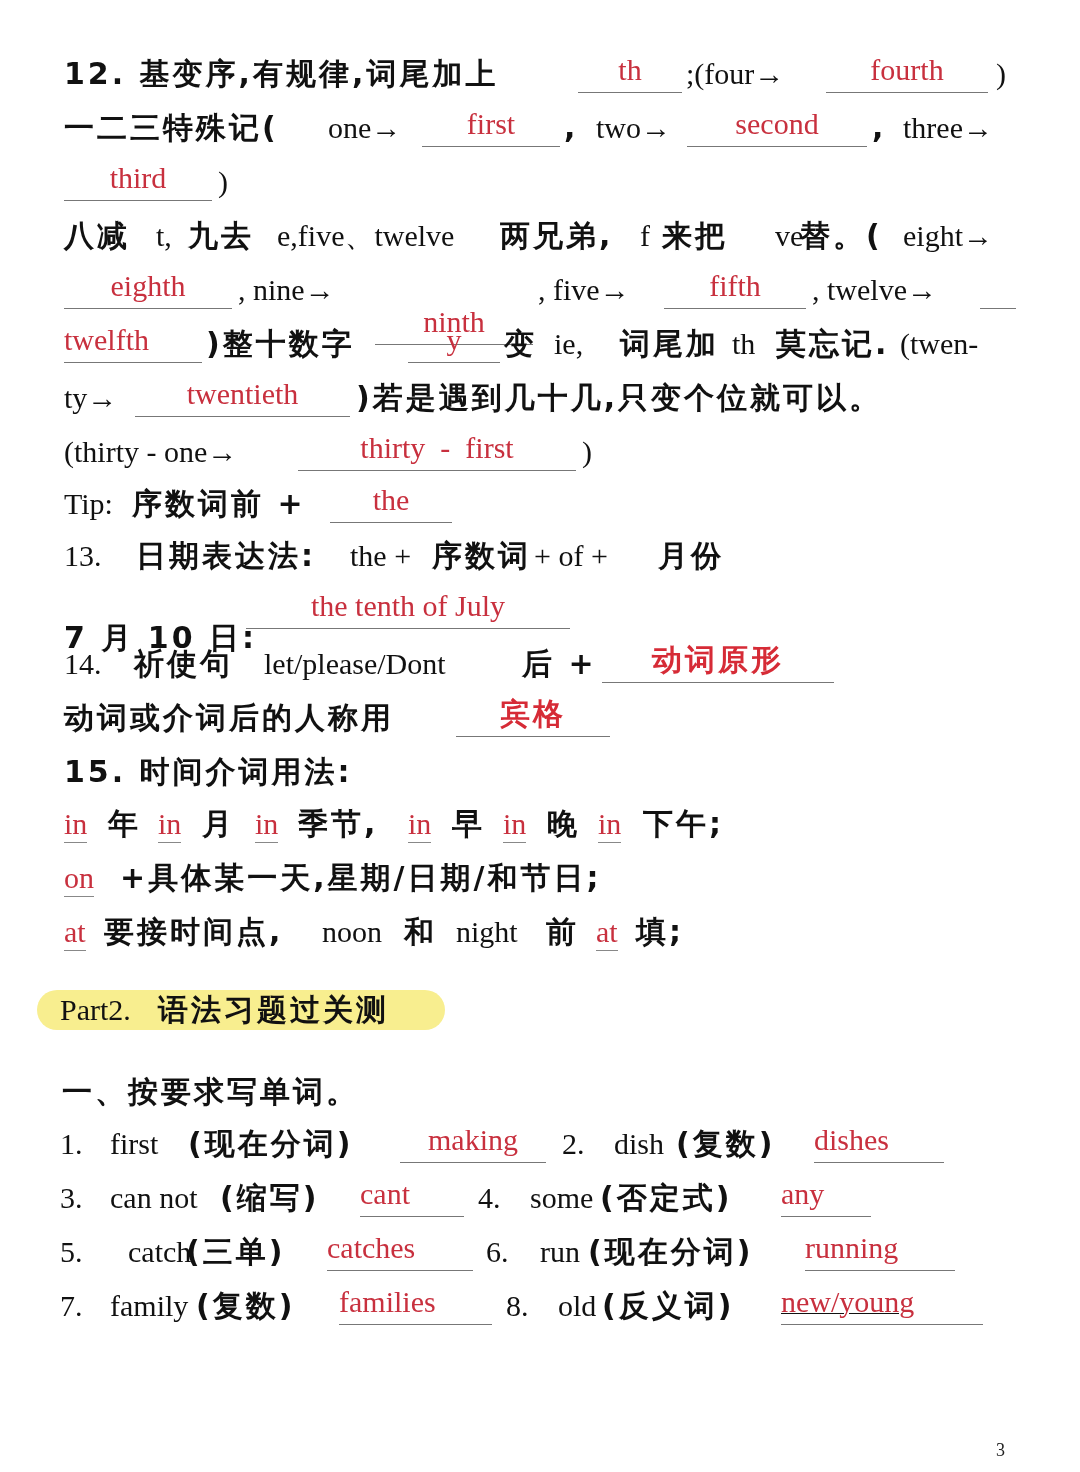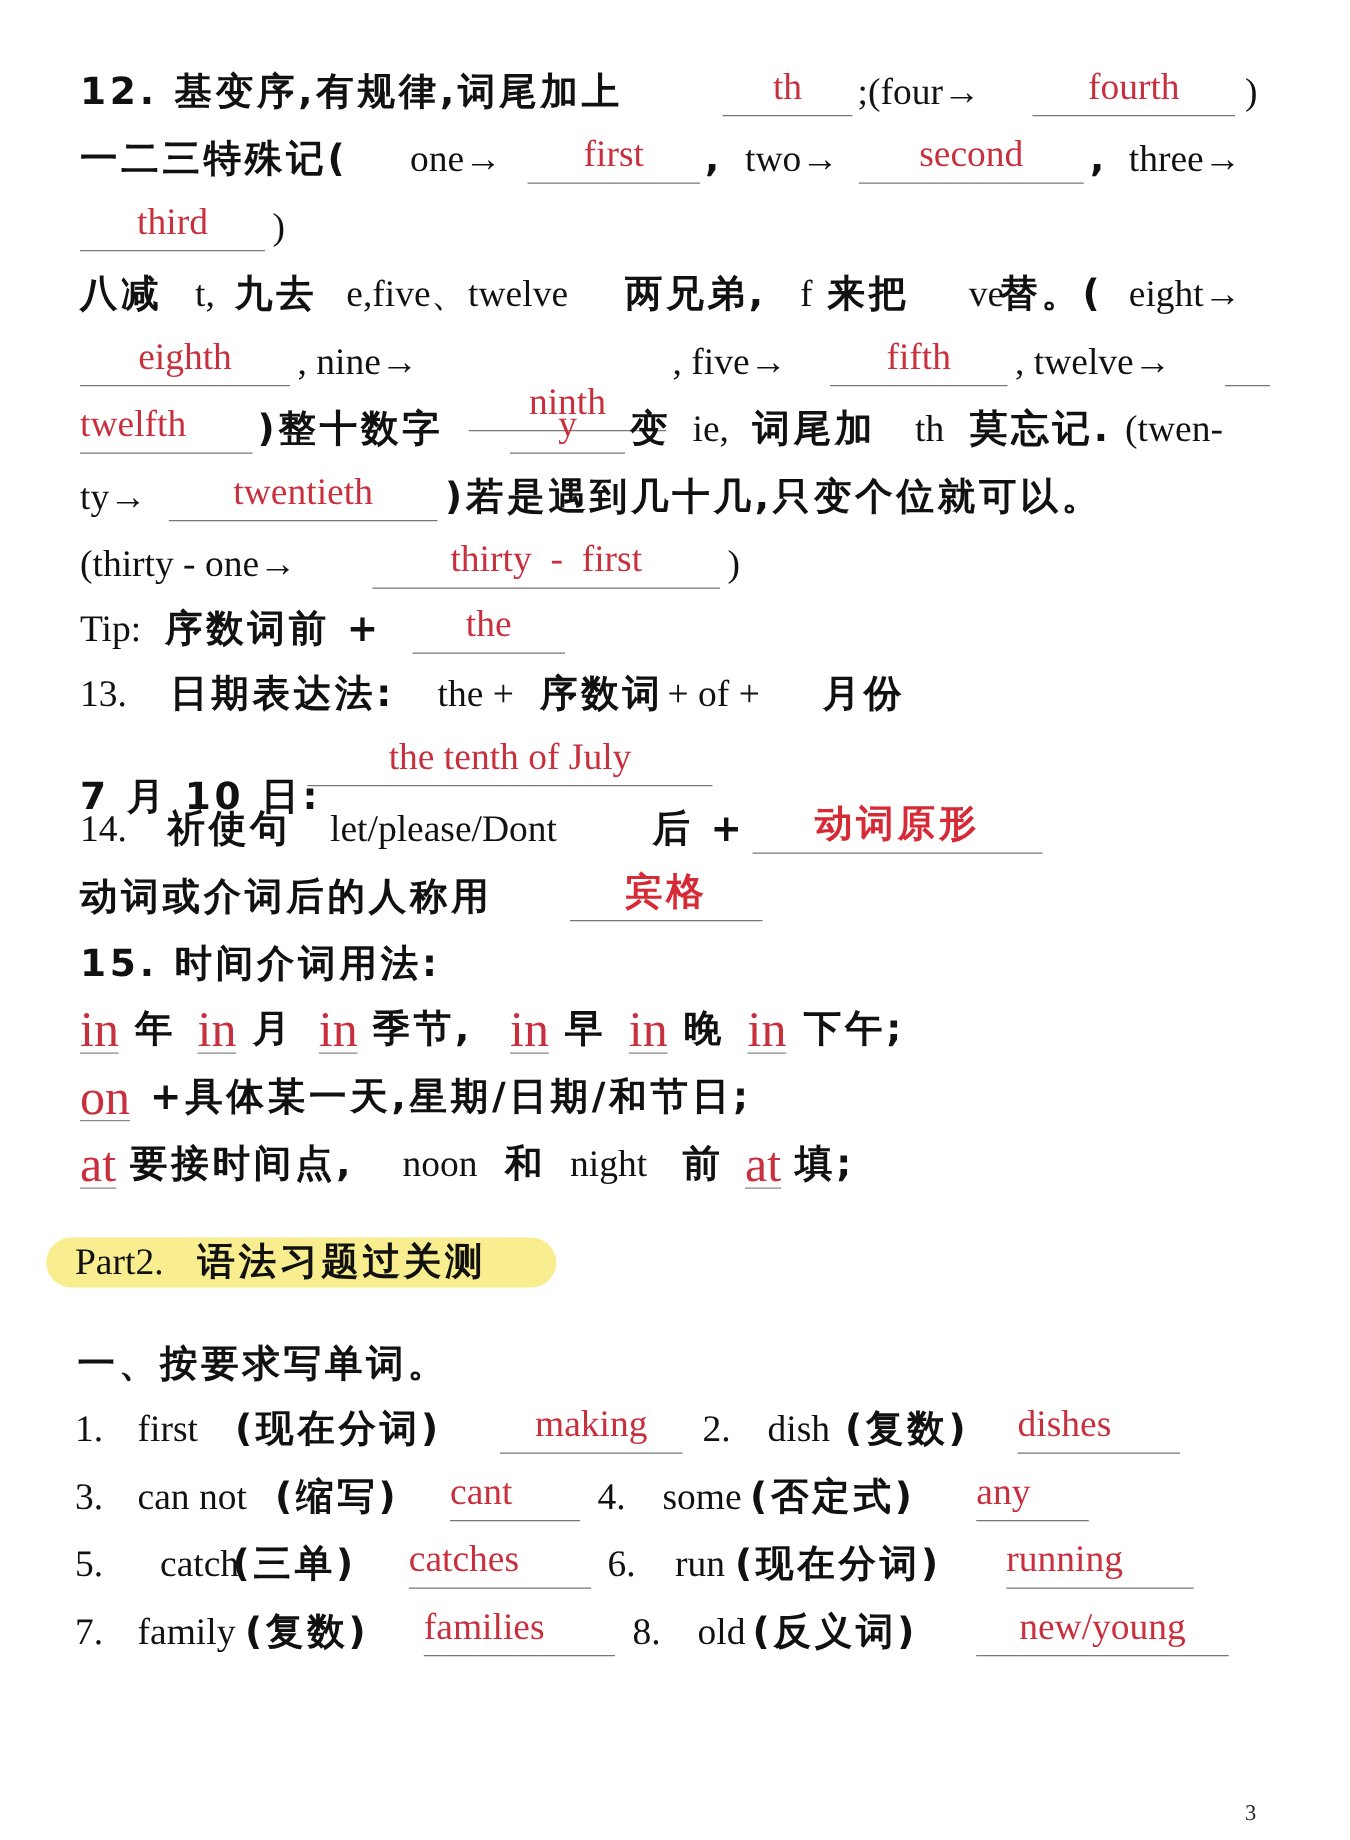--- a/index.html
+++ b/index.html
@@ -7,21 +7,21 @@
     width: 1080px; height: 1472px; background: #ffffff; position: relative; overflow: hidden;
     font-family: "DejaVu Sans", "Liberation Sans", sans-serif; color: #111;
   }
   .line { position: absolute; left: 0; white-space: nowrap; height: 52px; }
   .seg { position: absolute; top: 0; line-height: 52px; }
   .zh { font-family: "DejaVu Sans", sans-serif; font-size: 30px; font-weight: bold; letter-spacing: 3px; color: #111; }
   .en { font-family: "Liberation Serif", "DejaVu Serif", serif; font-size: 30px; color: #111; }
   .blank { position: absolute; top: 0; height: 44px; border-bottom: 1.5px solid #777; text-align: center; }
   .ans { font-family: "Liberation Serif", "DejaVu Serif", serif; font-size: 30px; color: #c8303e; line-height: 44px; }
   .ans-zh { font-family: "DejaVu Sans", sans-serif; font-weight: bold; font-size: 30px; color: #d62b36; line-height: 44px; letter-spacing: 3px; }
-  .prep { position: absolute; top: 0; font-family: "Liberation Serif", serif; font-size: 40px; color: #c8303e; line-height: 52px; border-bottom: 1.5px solid #888; height: 44px; }
+  .prep { position: absolute; top: 0; font-family: "Liberation Serif", serif; font-size: 30px; color: #c8303e; line-height: 52px; border-bottom: 1.5px solid #888; height: 44px; }
   .pill { position: absolute; left: 37px; top: 990px; width: 408px; height: 40px; background: #f8ee8f; border-radius: 20px; }
   .page-num { position: absolute; left: 996px; top: 1440px; font-family: "Liberation Serif", serif; font-size: 18px; color: #222; }
 </style>
 </head>
 <body>
 
 <div class="line" style="top:48px;">
   <span class="seg zh" style="left:64px;">12. 基变序,有规律,词尾加上</span>
   <span class="blank" style="left:578px;width:104px;"><span class="ans">th</span></span>
   <span class="seg en" style="left:686px;">;(four→</span>
@@ -67,21 +67,21 @@
   <span class="seg en" style="left:812px;">, twelve→</span>
   <span class="blank" style="left:980px;width:36px;"></span>
 </div>
 
 <div class="line" style="top:318px;">
   <span class="blank" style="left:64px;width:138px;text-align:left;"><span class="ans">twelfth</span></span>
   <span class="seg zh" style="left:206px;">)整十数字</span>
   <span class="blank" style="left:408px;width:92px;"><span class="ans">y</span></span>
   <span class="seg zh" style="left:504px;">变</span>
   <span class="seg en" style="left:554px;">ie,</span>
-  <span class="seg zh" style="left:602px;text-align:right;">词尾加</span>
+  <span class="seg zh" style="left:620px;text-align:right;">词尾加</span>
   <span class="seg en" style="left:732px;">th</span>
   <span class="seg zh" style="left:776px;">莫忘记.</span>
   <span class="seg en" style="left:900px;">(twen-</span>
 </div>
 
 <div class="line" style="top:372px;">
   <span class="seg en" style="left:64px;">ty→</span>
   <span class="blank" style="left:135px;width:215px;"><span class="ans">twentieth</span></span>
   <span class="seg zh" style="left:356px;">)若是遇到几十几,只变个位就可以。</span>
 </div>
@@ -199,16 +199,16 @@
 </div>
 
 <div class="line" style="top:1280px;">
   <span class="seg en" style="left:60px;">7.</span>
   <span class="seg en" style="left:110px;">family</span>
   <span class="seg zh" style="left:196px;">(复数)</span>
   <span class="blank" style="left:339px;width:153px;text-align:left;"><span class="ans">families</span></span>
   <span class="seg en" style="left:506px;">8.</span>
   <span class="seg en" style="left:558px;">old</span>
   <span class="seg zh" style="left:602px;">(反义词)</span>
-  <span class="blank" style="left:781px;width:202px;text-align:center;"><span class="ans">new/young</span></span>
+  <span class="blank" style="left:781px;width:202px;text-align:left;text-decoration:underline;"><span class="ans">new/young</span></span>
 </div>
 
 <div class="page-num">3</div>
 
 </body></html>

